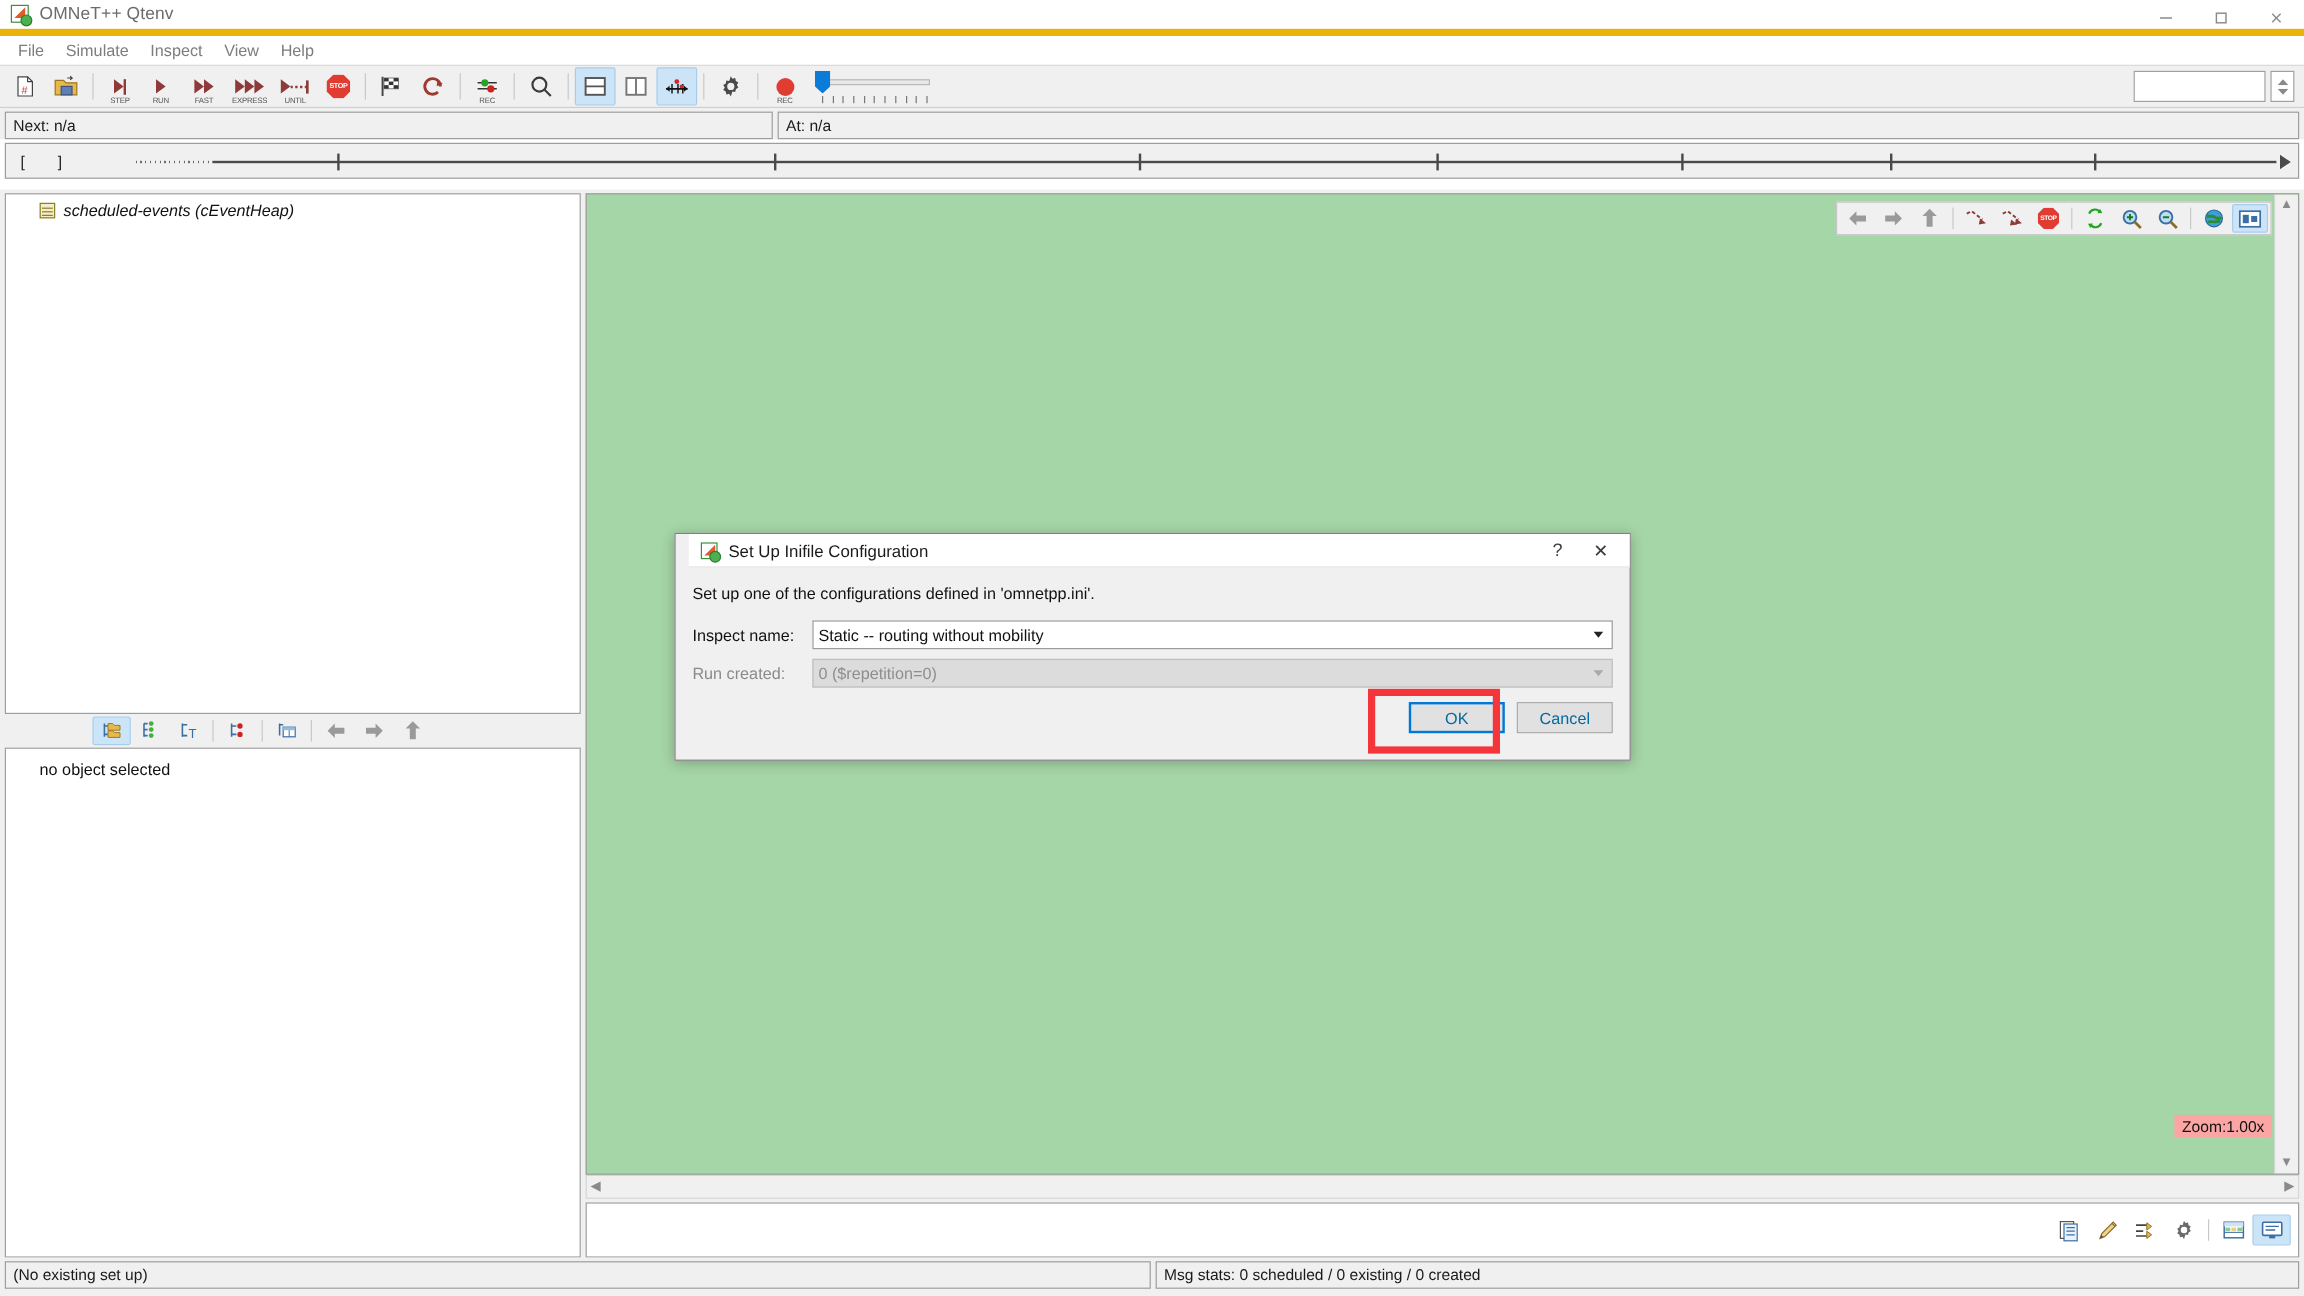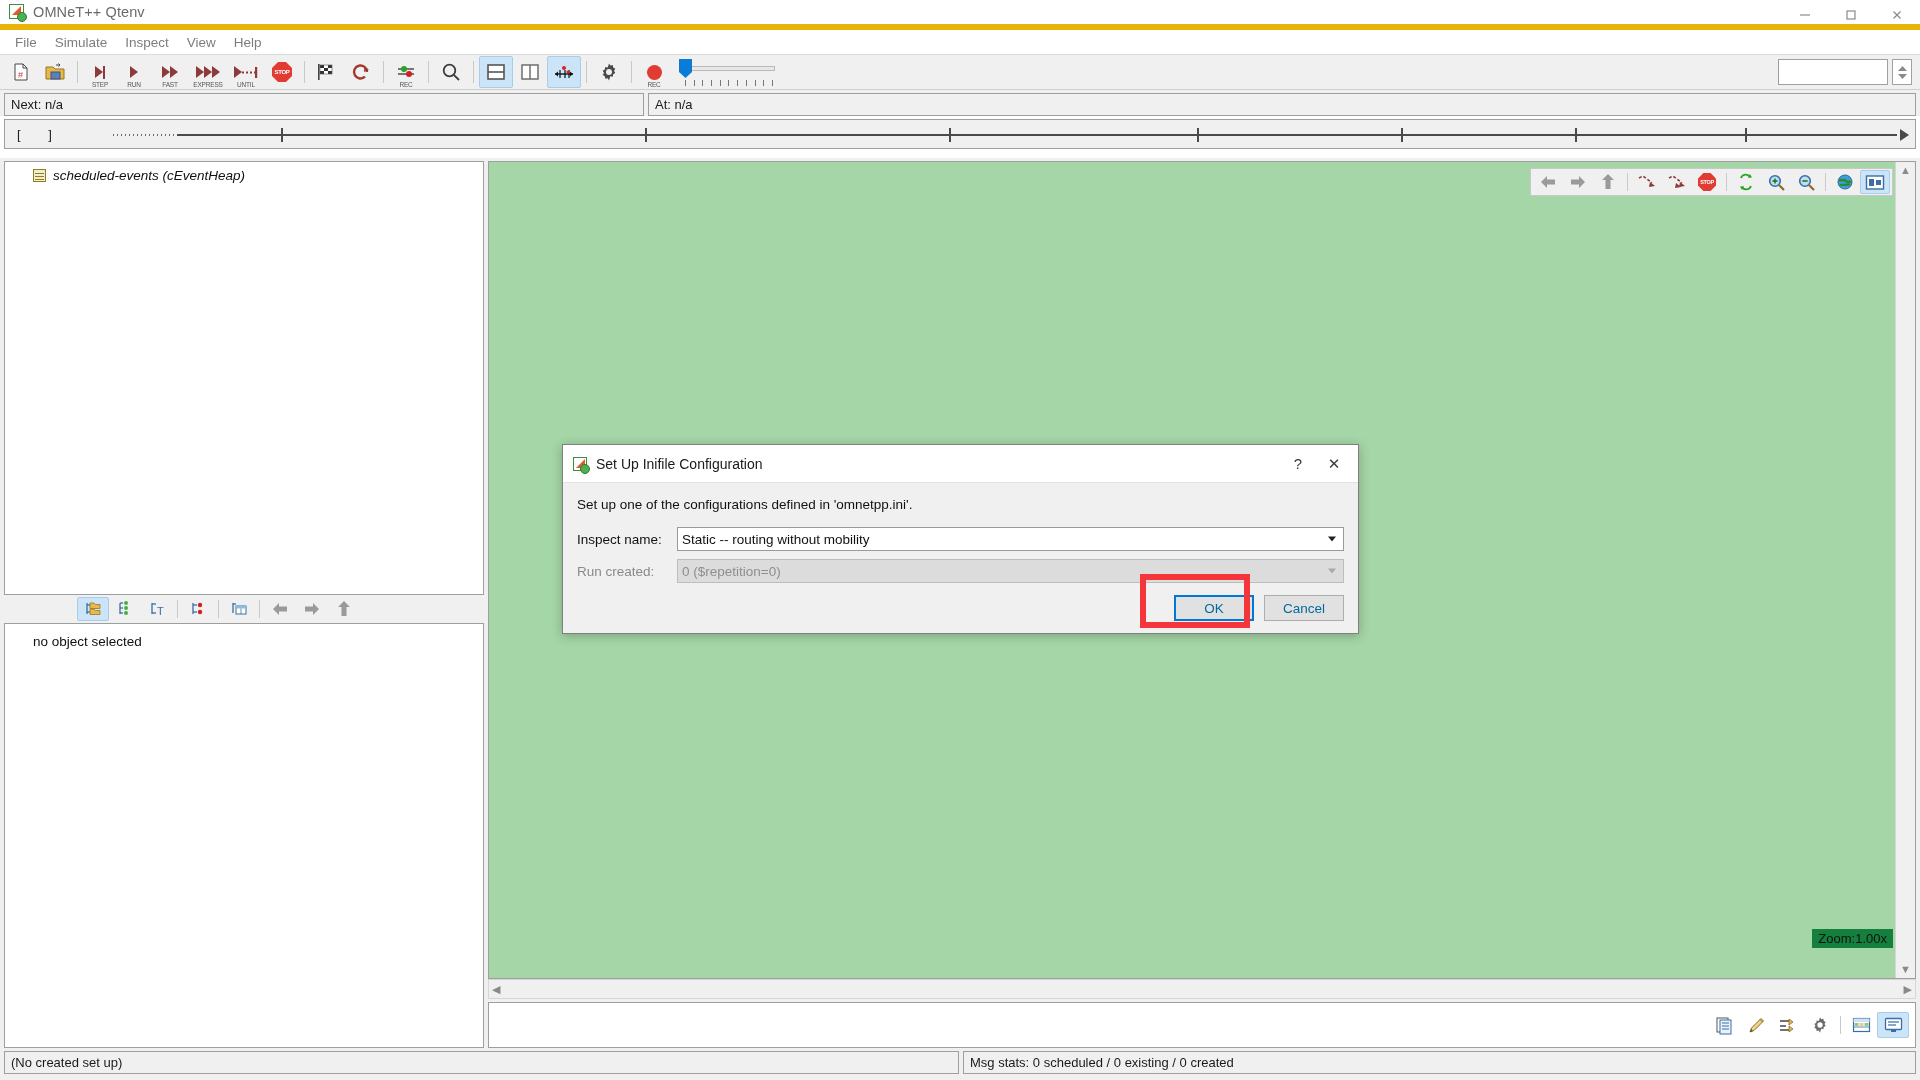--- a/index.html
+++ b/index.html
@@ -242,21 +242,21 @@
   }
   .ctb {
     width: 30px; height: 24px; display: flex; align-items: center; justify-content: center;
     border: 1px solid transparent; border-radius: 2px; flex: none;
   }
   .ctb.active { background: #cce4f7; border-color: #a8cdeb; }
   .ctbsep { width: 1px; height: 18px; background: #c9c9c9; margin: 0 4px; flex: none; }
 
   #zoom-label {
     position: absolute; right: 22px; bottom: 30px;
-    background: #15803d; color: #111; font-size: 13px;
+    background: #fca5a5; color: #111; font-size: 13px;
     padding: 2px 6px;
     margin-top: 20px;
   }
   #vscroll-right {
     position: absolute; right: 0; top: 0; bottom: 0; width: 20px;
     background: #f0f0f0; border-left: 1px solid #d6d6d6;
     display: flex; flex-direction: column; justify-content: space-between;
     align-items: center; padding: 3px 0;
   }
   #hscroll-bottom {
@@ -296,23 +296,24 @@
   #dlg-overlay { position: absolute; inset: 0; pointer-events: none; }
   #dialog {
     position: absolute; left: 562px; top: 444px;
     width: 797px; height: 190px;
     background: #f0f0f0;
     border: 1px solid #808080;
     box-shadow: 0 2px 10px rgba(0,0,0,.25);
     pointer-events: auto;
   }
   #dlg-title {
-    height: 38px; background: #ffffff;
+    height: 28px; background: #ffffff;
     display: flex; align-items: center; padding: 0 6px 0 10px;
     border-bottom: 1px solid #e2e2e2;
+    margin-left: 11px;
   }
   #dlg-title .omnet-logo { width: 14px; height: 14px; }
   #dlg-title-text {
     font-size: 14px; color: #1a1a1a; margin-left: 9px; flex: 1 1 auto;
   }
   .dlg-tbtn {
     width: 36px; height: 34px; display: flex; align-items: center; justify-content: center;
     color: #3a3a3a; font-size: 15px;
   }
   #dlg-body { padding: 14px 14px 0 14px; position: relative; height: 150px; }
@@ -812,21 +813,21 @@
           <line x1="4" y1="5" x2="15" y2="5" stroke="#3a6ea5" stroke-width="1.2"></line>
           <line x1="4" y1="8" x2="12" y2="8" stroke="#3a6ea5" stroke-width="1.2"></line>
           <rect x="7" y="13" width="5" height="2" fill="#3a6ea5"></rect>
         </svg>
       </div>
     </div>
   </div>
 </div>
 
 <div id="bottombar">
-  <div class="bbbox" id="bb-left">(No created set up)</div>
+  <div class="bbbox" id="bb-left">(No existing set up)</div>
   <div class="bbbox" id="bb-right">Msg stats: 0 scheduled / 0 existing / 0 created</div>
 </div>
 
 <div id="dlg-overlay">
   <div id="dialog">
 
     <div id="dlg-title">
       <span>
           <span class="omnet-logo"></span>
         </span>

